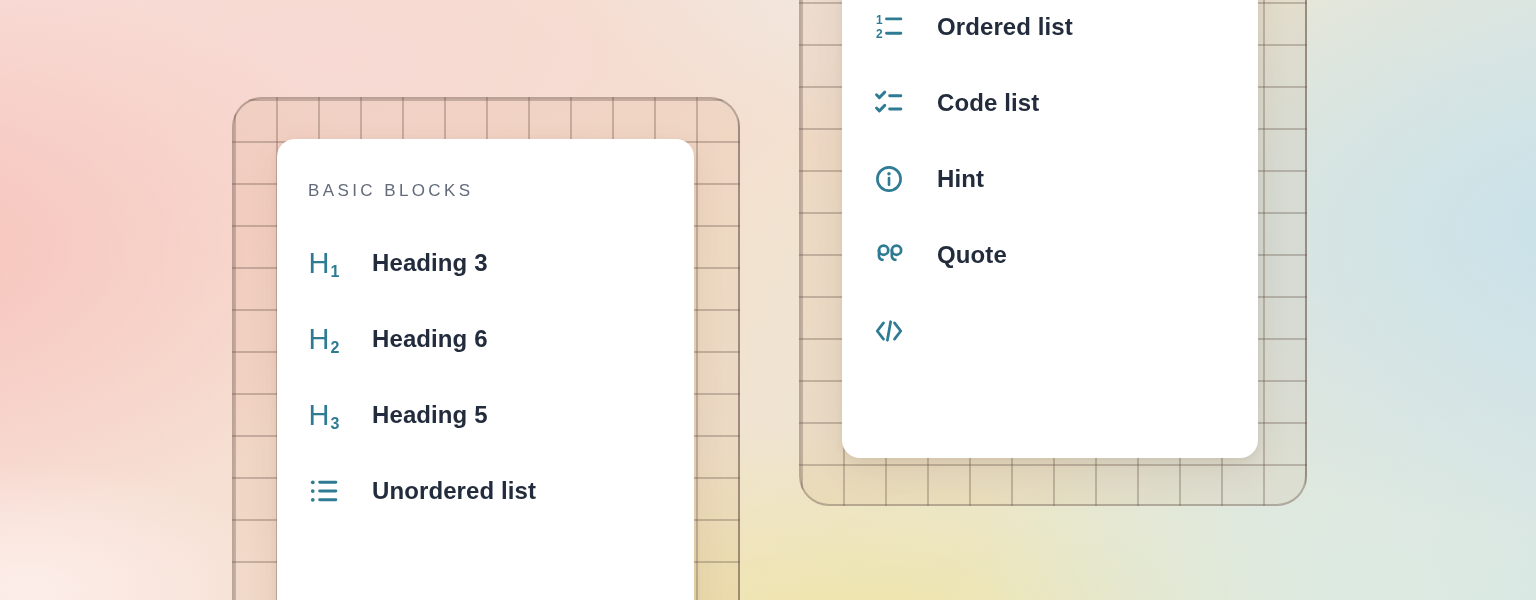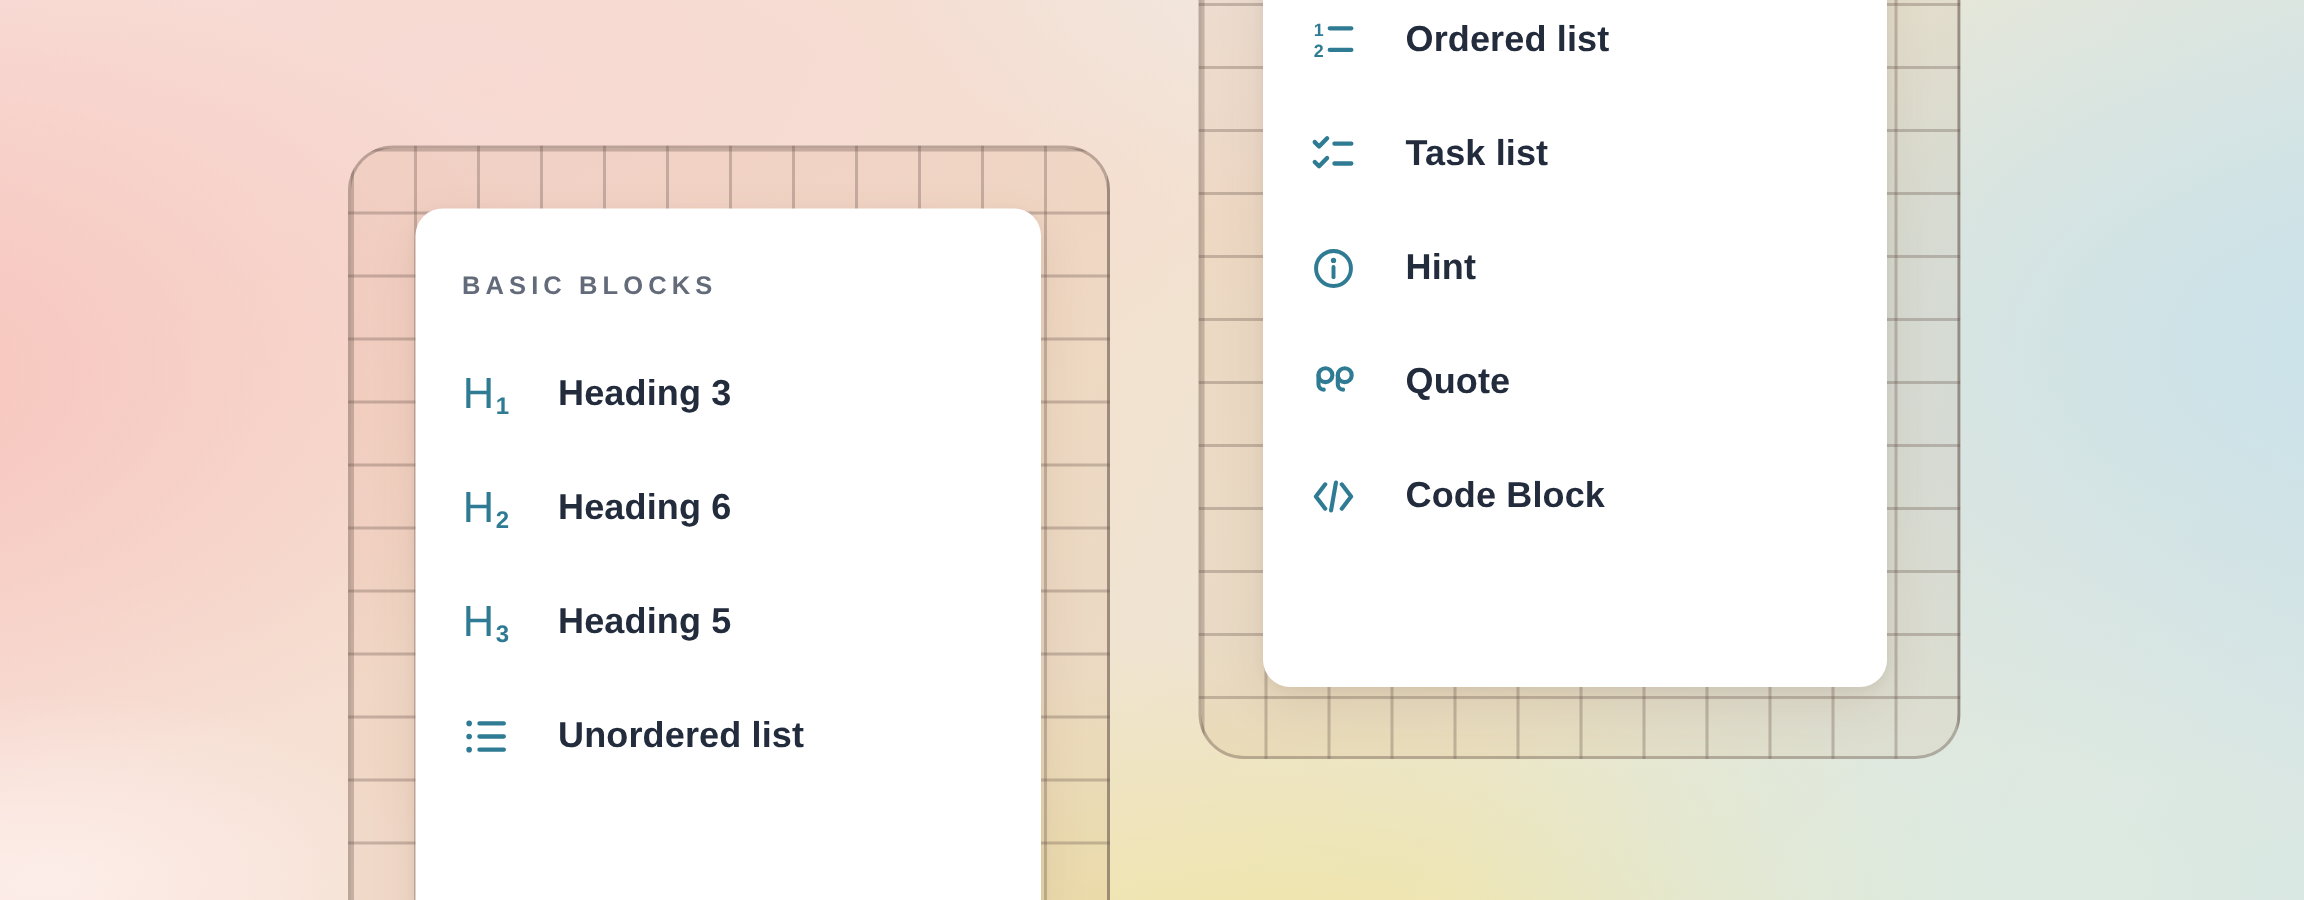--- a/index.html
+++ b/index.html
@@ -30,21 +30,21 @@
   .grid-left{left:232px;top:97px;width:504px;height:560px;}
   .grid-right{left:799px;top:-42px;width:504px;height:544px;}
   .card{
     position:absolute;background:#ffffff;border-radius:18px;
     box-shadow:0 12px 32px rgba(120,80,60,0.12), 0 2px 8px rgba(0,0,0,0.05);
   }
   .card-left{left:277px;top:139px;width:417px;height:520px;}
   .card-right{left:842px;top:-64px;width:416px;height:522px;}
   .section-label{
     margin:42px 0 0 31px;
-    font-size:17px;font-weight:700;letter-spacing:3.4px;
+    font-size:17px;font-weight:400;letter-spacing:3.4px;
     color:#636b7a;
   }
   .rows{margin-top:24px;}
   .rows-right{padding-top:53px;}
   .menu-row{
     height:76px;display:flex;align-items:center;padding-left:31px;cursor:pointer;
   }
   .icon{
     width:32px;height:34px;display:flex;align-items:center;justify-content:center;
     color:#2e7b93;flex:0 0 32px;
@@ -134,21 +134,21 @@
       </div>
 
       <div class="menu-row">
         <span class="icon">
           <svg class="ic" viewBox="0 0 24 24" width="30" height="30" fill="none" stroke="currentColor" stroke-width="2.3" stroke-linecap="round" stroke-linejoin="round">
             <path d="M2 5.4l2.3 2.3L8.6 3.3"></path>
             <path d="M2 16l2.3 2.3L8.6 13.9"></path>
             <path d="M12.5 6.2h9M12.5 16.8h9"></path>
           </svg>
         </span>
-        <span class="row-label">Task list</span>
+        <span class="row-label">Code list</span>
       </div>
 
 
       <div class="menu-row">
         <span class="icon">
           <svg class="ic" viewBox="0 0 24 24" width="30" height="30" fill="none" stroke="currentColor" stroke-width="2.1" stroke-linecap="round">
             <circle cx="12" cy="12" r="9.3"></circle>
             <path d="M12 11.2v5.4"></path>
             <path d="M12 7.7v0.02" stroke-width="2.8"></path>
           </svg>
@@ -169,19 +169,18 @@
       </div>
 
       <div class="menu-row">
         <span class="icon">
           <svg class="ic" viewBox="0 0 24 24" width="30" height="30" fill="none" stroke="currentColor" stroke-width="2.2" stroke-linecap="round" stroke-linejoin="round">
             <path d="M7.6 5.5L2.6 12l5 6.5"></path>
             <path d="M16.4 5.5l5 6.5-5 6.5"></path>
             <path d="M13.3 4.6l-2.6 14.8"></path>
           </svg>
         </span>
-        <span class="row-label">Code Block</span>
       </div>
 
     </div>
   </div>
 
 </div>
 
 </body></html>

